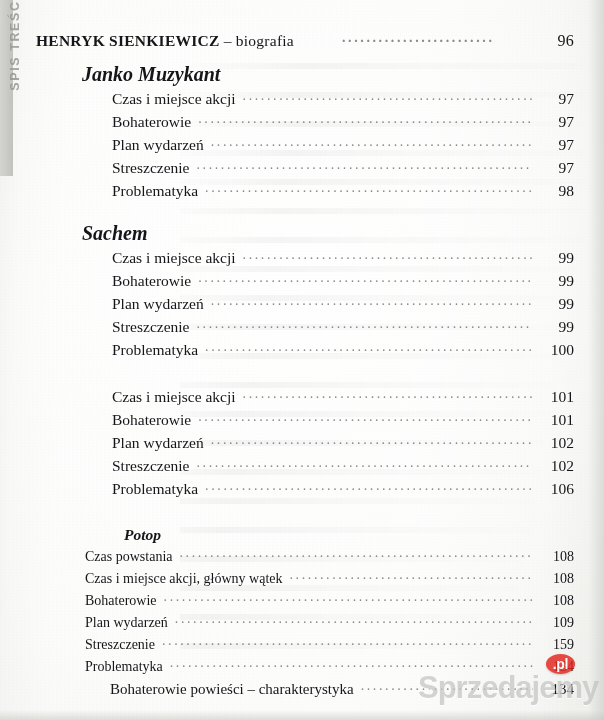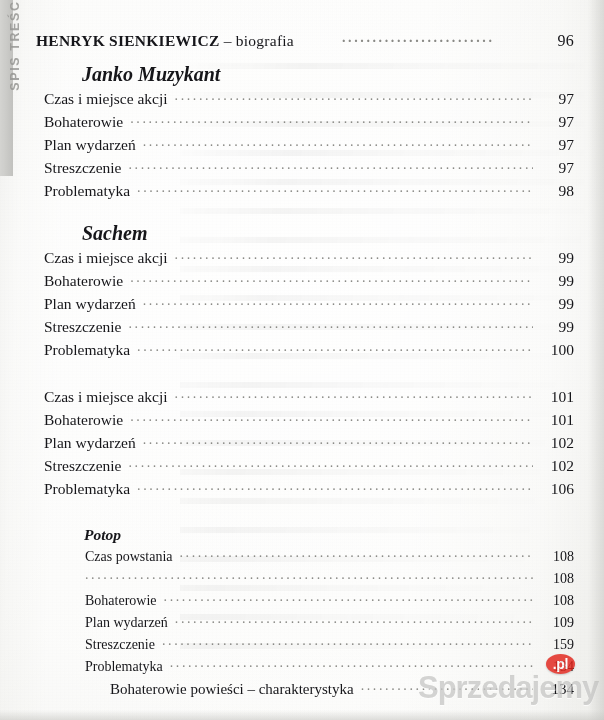--- a/index.html
+++ b/index.html
@@ -113,22 +113,22 @@
     width: 34px;
     text-align: right;
     padding-left: 7px;
   }
 
   
   .lvl-head   { padding-left: 36px; font-weight: 700; font-size: 15.5px; letter-spacing: .25px; gap: 41px; }
   .lvl-head .pg { font-weight: 400; font-size: 16px; }
   .lvl-group  { padding-left: 56px; font-weight: 700; font-size: 15.5px; }
   .lvl-work   { padding-left: 82px; font-weight: 700; font-style: italic; font-size: 20px; }
-  .lvl-sec    { padding-left: 84px; font-size: 15.5px; }
-  .lvl-item   { padding-left: 44px; font-size: 15.5px; }
+  .lvl-sec    { padding-left: 84px; font-size: 15.5px; margin-left: 40px; }
+  .lvl-item   { padding-left: 112px; font-size: 15.5px; }
   .lvl-item2  { padding-left: 85px; font-size: 14px; }
   .lvl-sub    { padding-left: 110px; font-size: 15px; }
 
   .sp-xs { height: 5px; }
   .sp-s  { height: 10px; }
   .sp-l  { height: 24px; }
   .sp-xl { height: 30px; }
 
   
   #watermark {
@@ -318,20 +318,21 @@
       <span class="label">Potop</span>
     </div>
     <div class="sp-xs"></div>
     <div class="row lvl-item2">
       <span class="label">Czas powstania</span>
       <span class="dots"></span>
       <span class="pg">108</span>
     </div>
     <div class="sp-xs"></div>
     <div class="row lvl-item2">
+      <span class="label">Czas i miejsce akcji, główny wątek</span>
       <span class="dots"></span>
       <span class="pg">108</span>
     </div>
     <div class="sp-xs"></div>
     <div class="row lvl-item2">
       <span class="label">Bohaterowie</span>
       <span class="dots"></span>
       <span class="pg">108</span>
     </div>
     <div class="sp-xs"></div>

